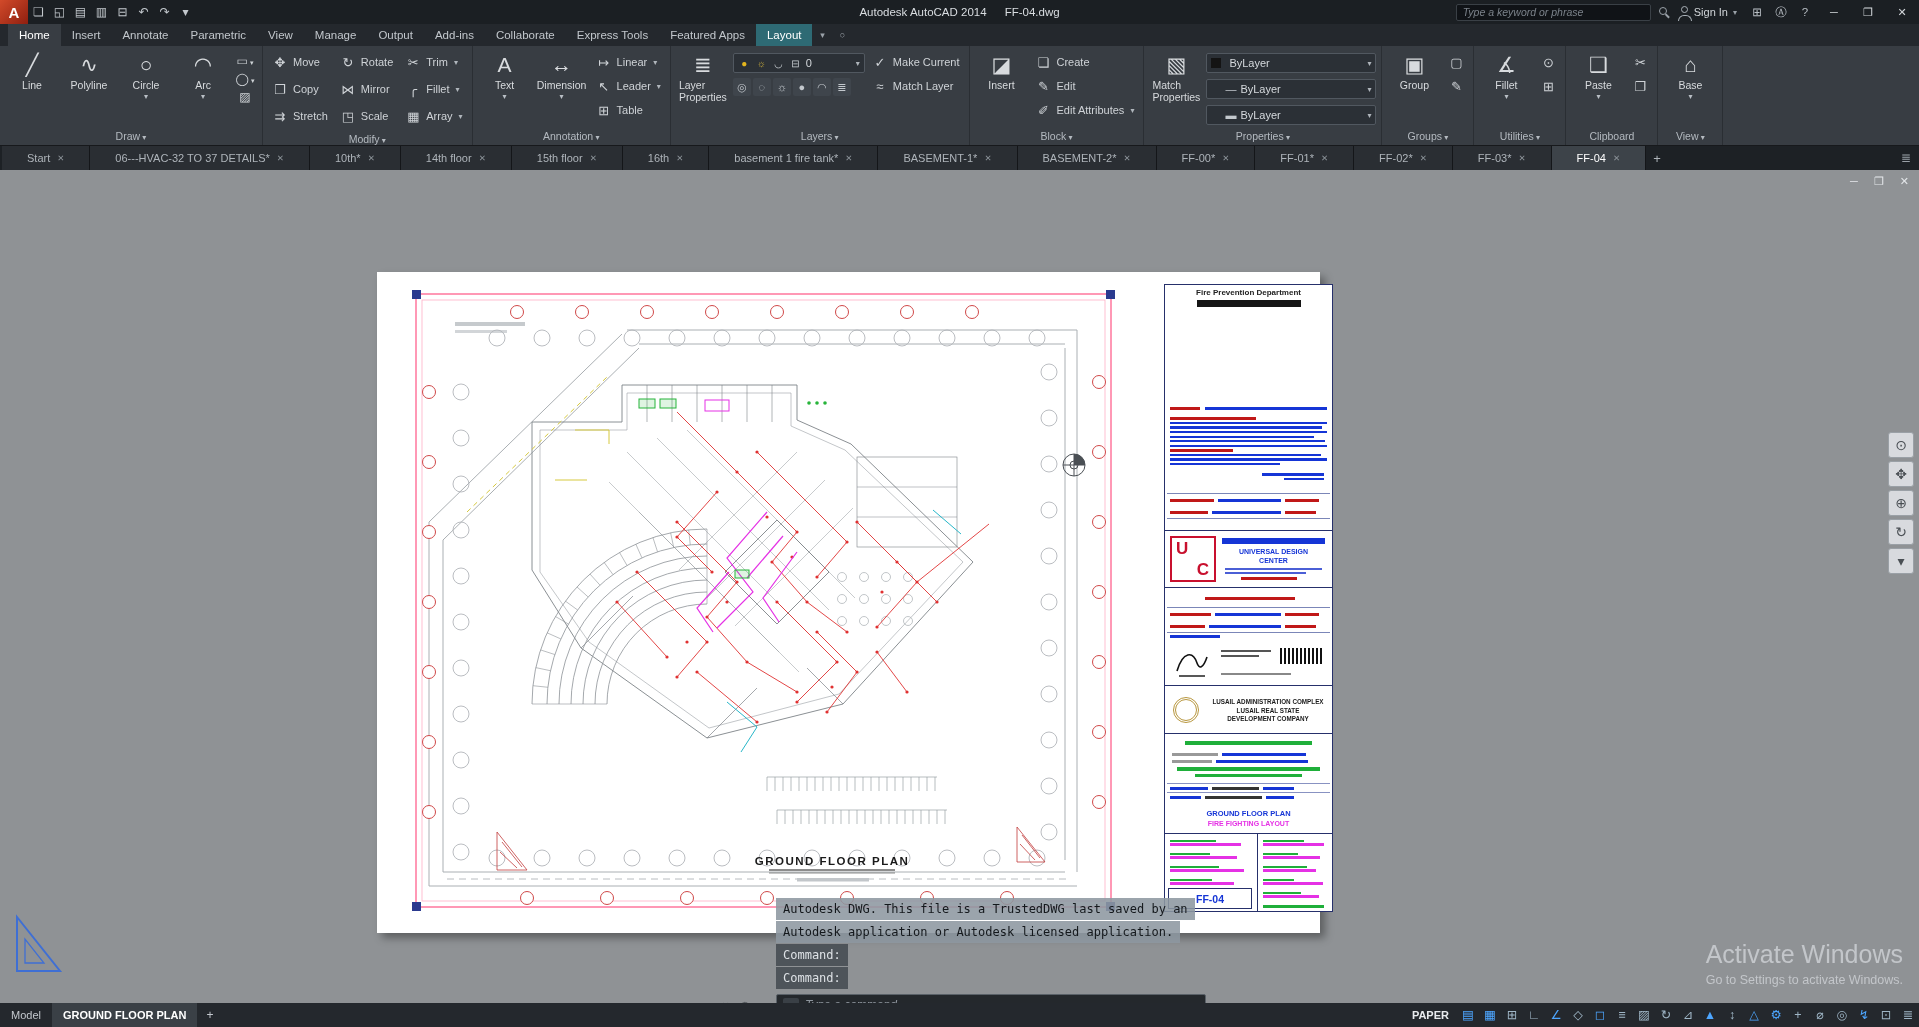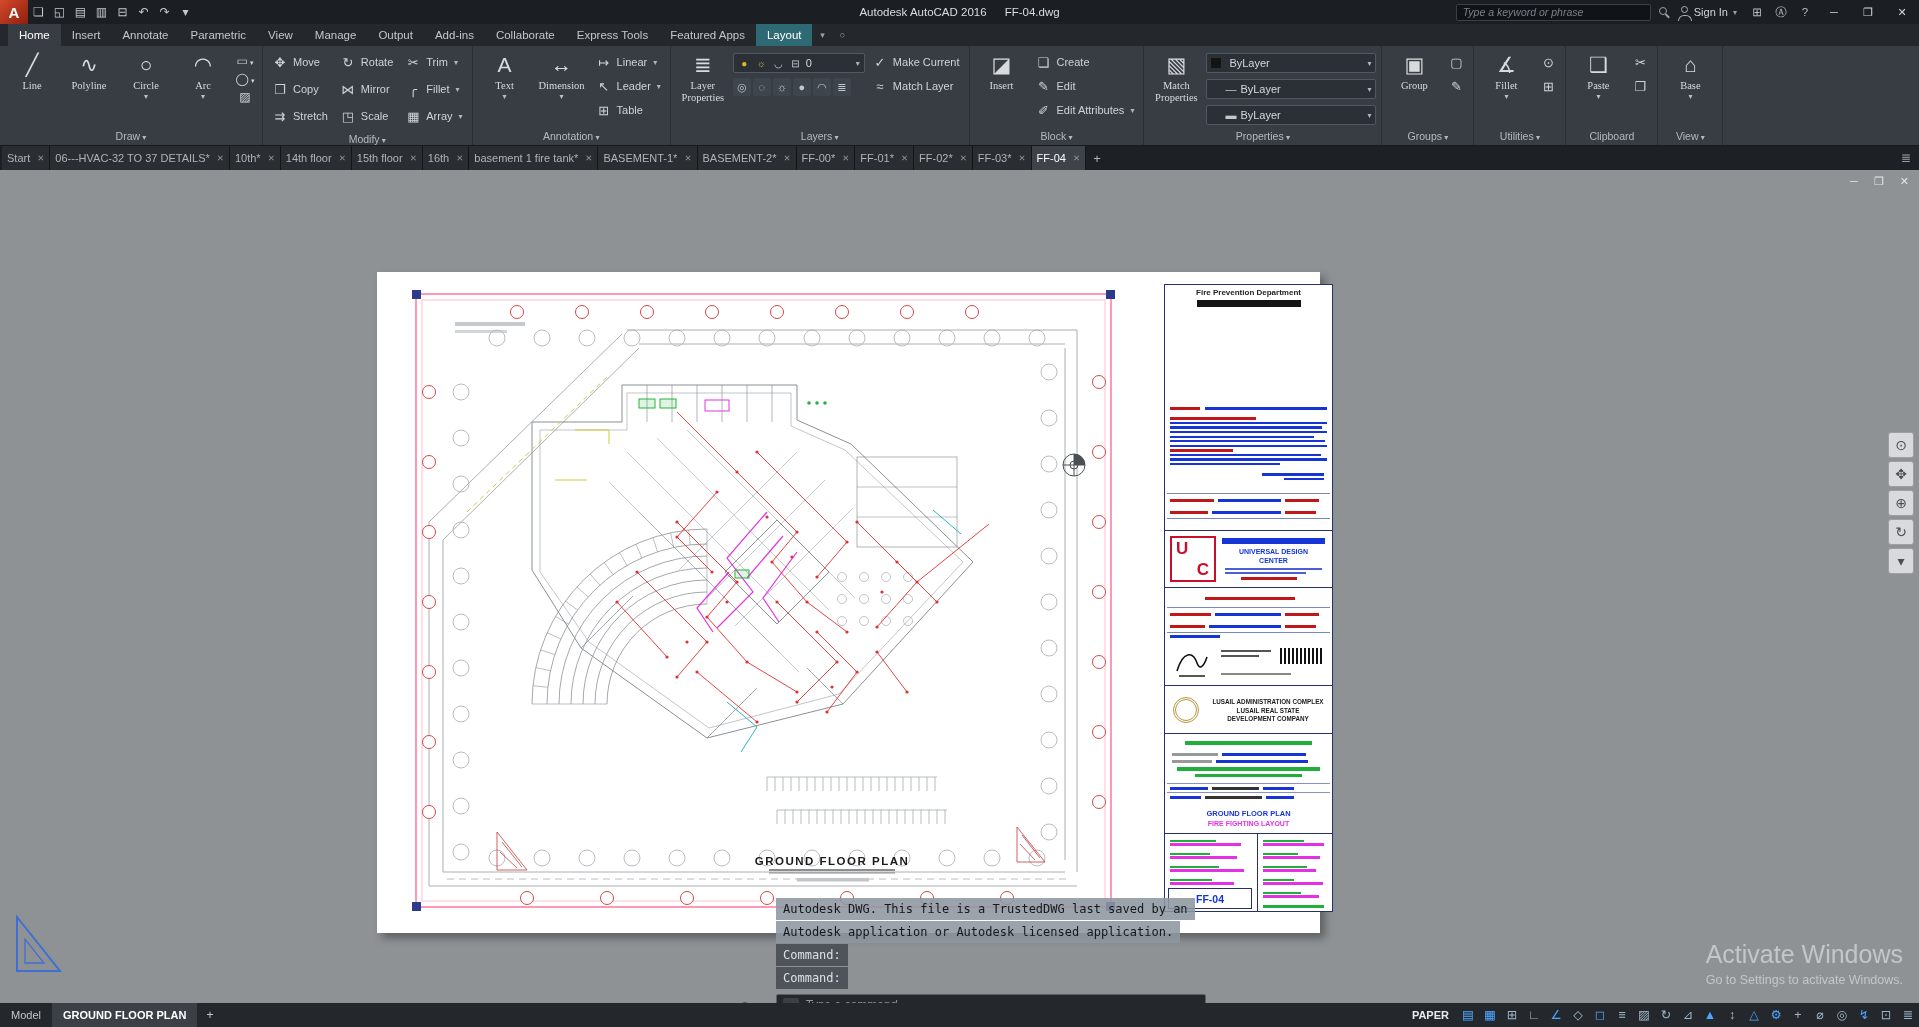--- a/index.html
+++ b/index.html
@@ -32,21 +32,21 @@
   .rextra{width:20px;text-align:center;line-height:22px;font-size:9px;color:#9aa1a8;}
 
   
   .ribbon{position:absolute;top:46px;left:0;right:0;height:100px;background:#383d43;border-bottom:1px solid #17191c;display:flex;z-index:48;}
   .panel{display:flex;flex-direction:column;border-right:1px solid #2a2e33;}
   .pbody{flex:1;display:flex;align-items:stretch;padding:2px 5px 0 5px;gap:3px;}
   .ptitle{height:17px;font-size:10.5px;color:#b4bac0;text-align:center;line-height:16px;white-space:nowrap;padding:0 6px;}
   .ptitle.c::after{content:" ▾";font-size:8px;}
   .rbig{width:54px;display:flex;flex-direction:column;align-items:center;color:#d8dbde;padding-top:4px;}
   .rbig-icon{font-size:21px;line-height:26px;height:28px;}
-  .rbig-label{font-size:10.5px;line-height:11.5px;text-align:center;white-space:pre-line;font-family:Liberation Serif, serif;}
+  .rbig-label{font-size:10.5px;line-height:11.5px;white-space:pre-line;}
   .rbig.caret::after{content:"▾";font-size:8px;color:#b9bfc5;}
   .rsm{display:flex;align-items:center;gap:5px;font-size:11px;color:#cfd3d7;height:24px;padding:0 4px;white-space:nowrap;}
   .rsm .ic{font-size:13px;width:16px;text-align:center;}
   .rsm.caret::after{content:"▾";font-size:8px;margin-left:1px;color:#b0b6bc;}
   .mgrid{display:grid;grid-template-columns:repeat(3,auto);grid-auto-rows:27px;column-gap:4px;align-content:start;padding-top:2px;}
   .vcol{display:flex;flex-direction:column;justify-content:flex-start;padding-top:2px;}
   .dcol{display:flex;flex-direction:column;gap:4px;padding-top:6px;}
   .dsm{font-size:12px;color:#cfd3d7;width:24px;text-align:center;}
   .dsm.caret::after{content:" ▾";font-size:7px;}
   .combo{display:flex;align-items:center;background:#2b3036;border:1px solid #515860;border-radius:2px;height:20px;margin:3px 0;padding:0 4px;gap:4px;}
@@ -55,21 +55,21 @@
   .combo-swatch{width:10px;height:10px;display:inline-block;}
   .layer-combo{width:132px;}
   .lstate{font-size:10px;width:13px;text-align:center;}
   .lstrip{display:flex;gap:2px;padding:2px 0;}
   .lstrip .sic2{width:18px;height:18px;text-align:center;line-height:18px;font-size:11px;color:#c3c8cd;background:#3f454c;border-radius:2px;}
   .pcombo{width:170px;}
   .pc-glyph{font-size:11px;color:#c3c8cd;}
 
   
   .ftabs{position:absolute;top:146px;left:0;right:0;height:24px;background:#1d2125;display:flex;align-items:stretch;padding-left:2px;z-index:47;overflow:hidden;}
-  .ftab{display:flex;align-items:center;gap:7px;padding:0 5px;font-size:11px;color:#aeb4ba;background:#2a2e33;border-right:1px solid #141619;white-space:nowrap;}
+  .ftab{display:flex;align-items:center;gap:7px;padding:0 25px;font-size:11px;color:#aeb4ba;background:#2a2e33;border-right:1px solid #141619;white-space:nowrap;}
   .ftab.active{background:#3d4349;color:#fff;}
   .ft-close{font-size:8.5px;color:#8d949a;}
   .ftab-add{width:22px;display:flex;align-items:center;justify-content:center;color:#aeb4ba;font-size:13px;}
   .ftabs-menu{margin-left:auto;width:26px;text-align:center;line-height:24px;color:#9aa1a8;font-size:12px;}
 
   
   .canvas{position:absolute;top:170px;left:0;right:0;bottom:24px;background:#8f9295;overflow:hidden;}
   .docwin{position:absolute;right:10px;top:5px;display:flex;gap:16px;color:#e3e6e9;font-size:11px;z-index:5;}
   .docwin span{cursor:default;}
   .paper{position:absolute;left:377px;top:102px;width:943px;height:661px;background:#fff;box-shadow:5px 5px 8px rgba(0,0,0,.35);}
@@ -181,21 +181,21 @@
 
       <span class="qicon">⊟</span>
 
       <span class="qicon">↶</span>
 
       <span class="qicon">↷</span>
 
       <span class="qicon">▾</span>
 
     <div class="ttitle">
-      <span>Autodesk AutoCAD 2016</span><span class="fn">FF-04.dwg</span>
+      <span>Autodesk AutoCAD 2014</span><span class="fn">FF-04.dwg</span>
     </div>
     <div class="tright">
       <div class="searchpill">
         <span class="ph">Type a keyword or phrase</span>
       </div>
       <span class="mag"></span>
       <span class="person"></span>
       <span class="signin">Sign In</span>
       <span class="tcaret">▾</span>
 

